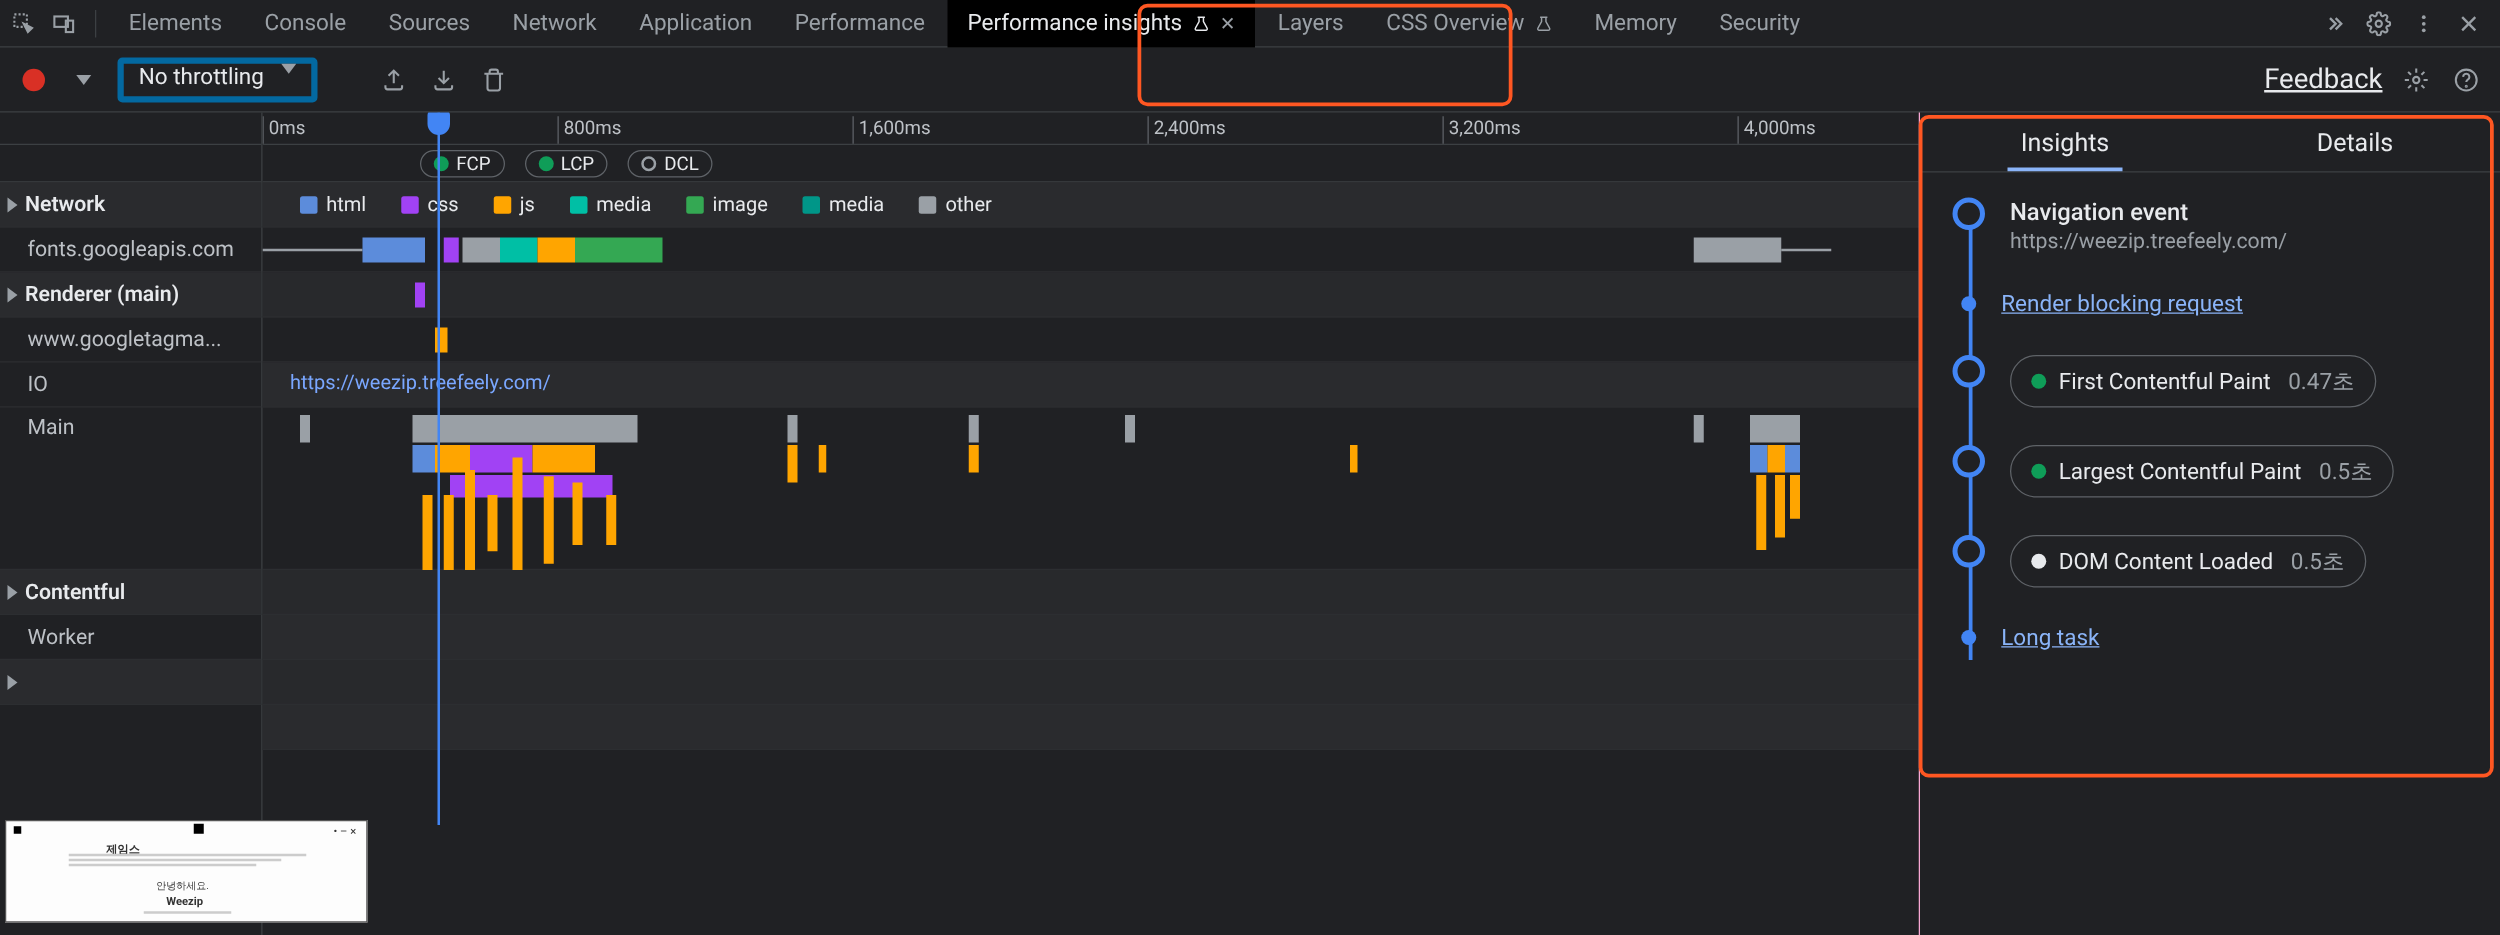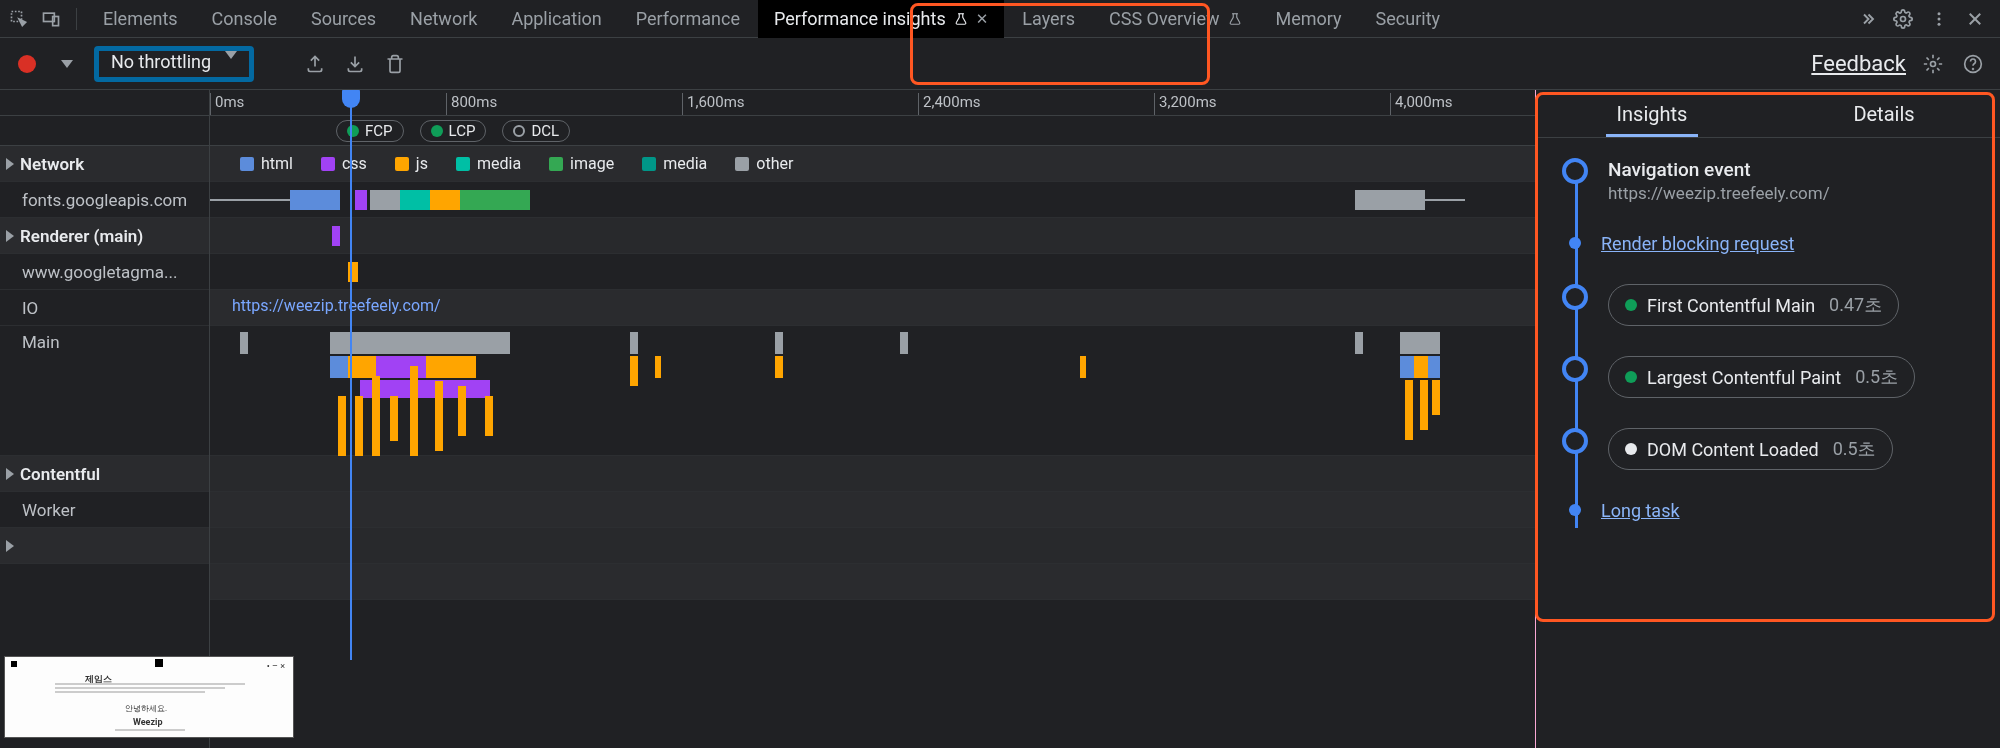--- a/index.html
+++ b/index.html
@@ -665,21 +665,21 @@
       </div>
       <div class="titem">
         <div class="tcircle small"></div>
         <div class="label"><span class="link">Render blocking request</span></div>
       </div>
       <div class="titem">
         <div class="tcircle"></div>
         <div class="label">
           <span class="pill">
             <span class="pdot green"></span>
-            <span class="name">First Contentful Main</span>
+            <span class="name">First Contentful Paint</span>
             <span class="val">0.47초</span>
           </span>
         </div>
       </div>
       <div class="titem">
         <div class="tcircle"></div>
         <div class="label">
           <span class="pill">
             <span class="pdot green"></span>
             <span class="name">Largest Contentful Paint</span>

